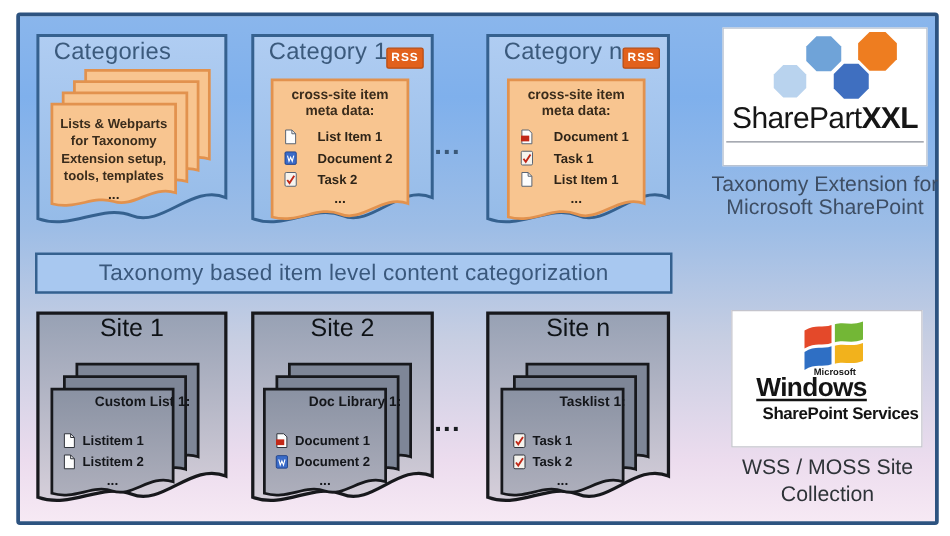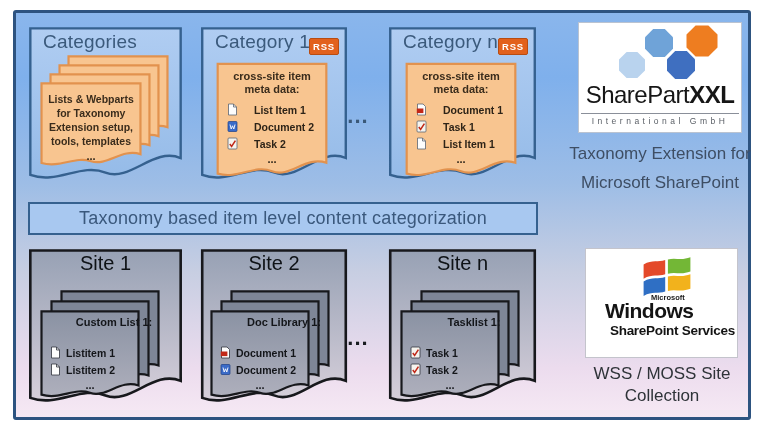--- a/index.html
+++ b/index.html
@@ -38,26 +38,26 @@
   
   .sharepart-box{position:absolute;left:562px;top:9px;width:164px;height:111px;background:#fff;
                  border:1px solid #bac3d1;box-sizing:border-box;}
   .brand-line{position:absolute;left:0;top:58px;width:100%;text-align:center;color:#161616;
               font-size:24px;letter-spacing:-0.5px;white-space:nowrap;}
   .brand-bold{font-weight:bold;}
   .brand-rule{position:absolute;left:2px;right:2px;top:90px;border-top:1.5px solid #8a8f99;}
   .brand-sub{position:absolute;left:0;top:93px;width:100%;text-align:center;font-size:8.5px;
              letter-spacing:3.5px;color:#5a5f66;white-space:nowrap;}
   .caption{position:absolute;text-align:center;}
-  .tax-caption{left:552px;top:126px;width:184px;font-size:17px;line-height:29px;color:#3e4e64;}
+  .tax-caption{left:552px;top:126px;width:184px;font-size:17px;line-height:18px;color:#3e4e64;}
   .wss-caption{left:560px;top:350px;width:172px;font-size:17px;line-height:22px;color:#2e3338;}
   .windows-box{position:absolute;left:569px;top:235px;width:153px;height:110px;background:#fff;
                border:1px solid #c4c4cc;box-sizing:border-box;}
   .ms-small{position:absolute;left:20px;top:44px;font-size:7.5px;font-weight:bold;color:#1a1a1a;padding-left:45px;}
-  .ms-windows{position:absolute;left:19px;top:50px;font-size:21px;font-weight:bold;color:#141414;letter-spacing:-0.5px;}
+  .ms-windows{position:absolute;left:19px;top:50px;font-size:21px;font-weight:bold;color:#141414;letter-spacing:-0.5px;text-decoration:underline;}
   .ms-services{position:absolute;left:24px;top:74px;font-size:13.5px;font-weight:bold;color:#141414;letter-spacing:-0.3px;}
 </style>
 </head>
 <body>
 
 <svg width="0" height="0" style="position:absolute">
   <defs>
     <linearGradient id="catBoxGrad" x1="0" y1="0" x2="0" y2="1">
       <stop offset="0" stop-color="#b0cdf2"></stop>
         <stop offset="1" stop-color="#95bbe8"></stop>
@@ -296,21 +296,20 @@
       <svg class="abs" style="left:12px;top:0;width:140px;height:60px;overflow:visible" viewBox="0 0 140 60">
         <polygon points="35.6,29 46.4,29 54,36.6 54,47.4 46.4,55 35.6,55 28,47.4 28,36.6" fill="#b9d3ee"></polygon>
         <polygon points="62.2,6 73.8,6 82,14.2 82,25.8 73.8,34 62.2,34 54,25.8 54,14.2" fill="#6fa3d8"></polygon>
         <polygon points="84.2,28 95.8,28 104,36.2 104,47.8 95.8,56 84.2,56 76,47.8 76,36.2" fill="#3f6fc0"></polygon>
         <polygon points="104.6,2.5 117.4,2.5 126.5,11.6 126.5,24.4 117.4,33.5 104.6,33.5 95.5,24.4 95.5,11.6" fill="#ee7d20"></polygon>
       </svg>
       <div class="brand-line">
         <span>SharePart</span><span class="brand-bold">XXL</span>
       </div>
       <div class="brand-rule"></div>
-      <div class="brand-sub">International GmbH</div>
     </div>
     <div class="caption tax-caption">Taxonomy Extension for Microsoft SharePoint</div>
 
     <div class="windows-box">
       <svg class="abs" style="left:54px;top:6px;width:54px;height:44px;overflow:visible" viewBox="0 0 60 48">
         <path d="M4,10 C14,4 20,8 28,5 L28,21 C20,24 14,20 4,26 Z" fill="#e4492a"></path>
         <path d="M31,4.5 C39,2 46,6 56,2 L56,18 C46,22 39,18 31,20.5 Z" fill="#73b736"></path>
         <path d="M4,29 C14,23 20,27 28,24 L28,40 C20,43 14,39 4,45 Z" fill="#2f6fc4"></path>
         <path d="M31,23.5 C39,21 46,25 56,21 L56,37 C46,41 39,37 31,39.5 Z" fill="#f2b21c"></path>
       </svg>

